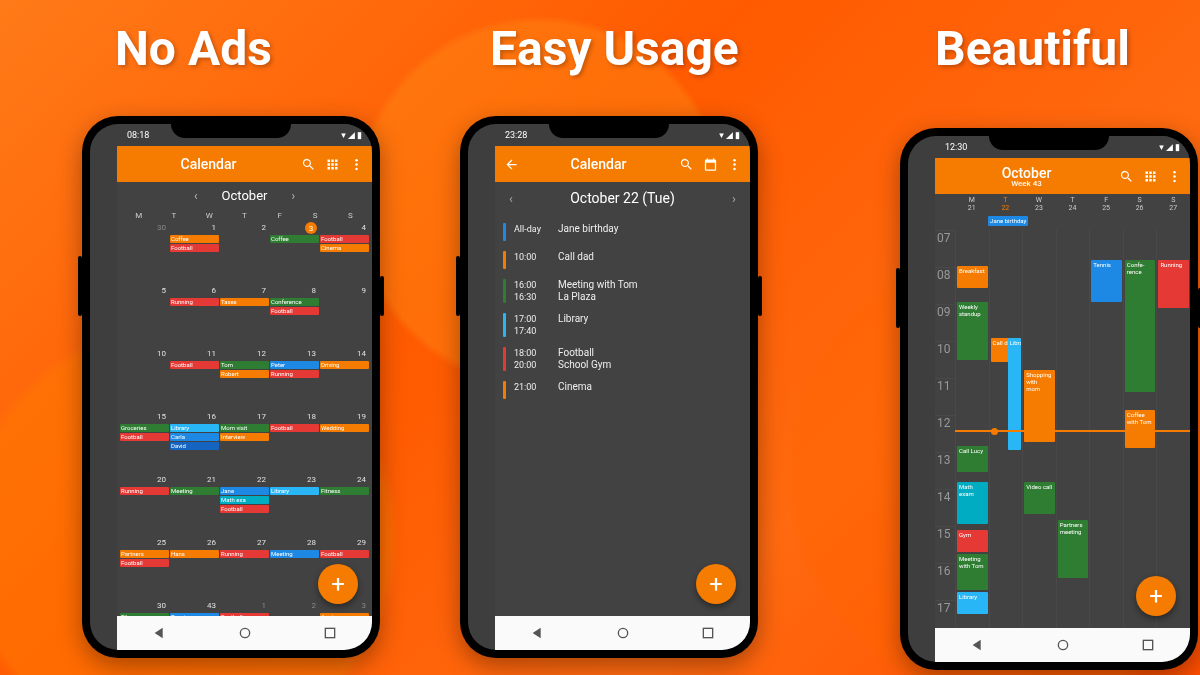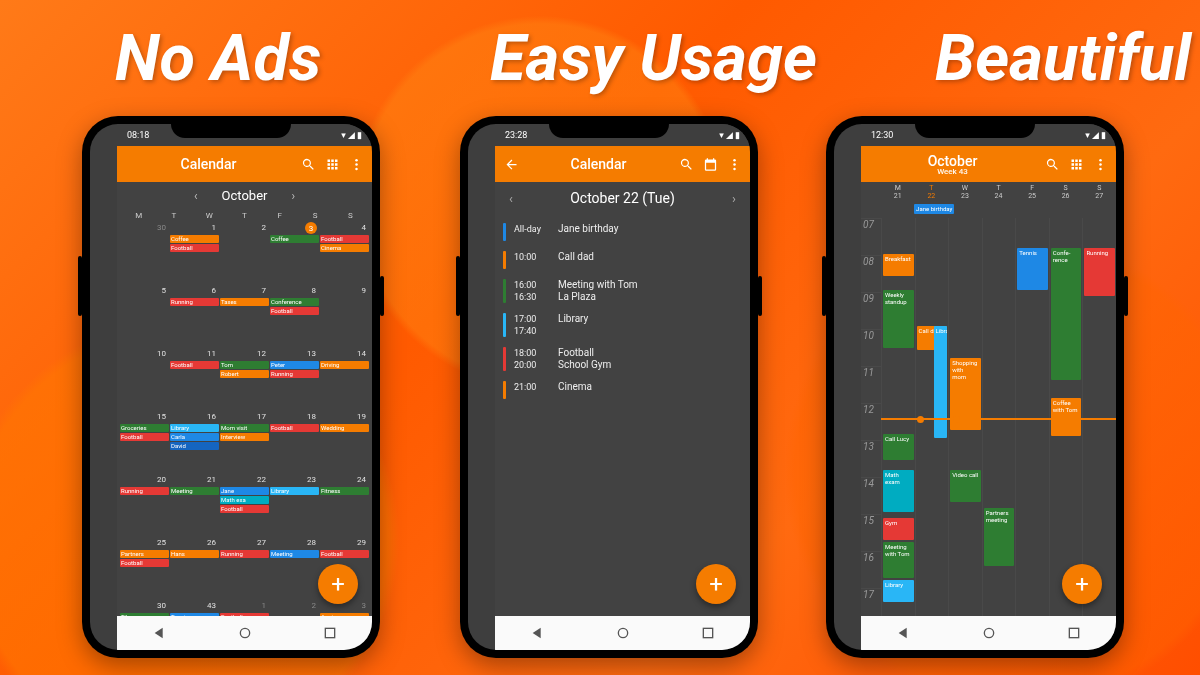--- a/index.html
+++ b/index.html
@@ -4,27 +4,27 @@
 <style>
   html,body{margin:0;padding:0;width:1200px;height:675px;overflow:hidden;font-family:Roboto,Arial,sans-serif;}
   body{
     background:
       radial-gradient(circle at 15% 80%, rgba(255,120,0,.55) 0 18%, transparent 19%),
       radial-gradient(circle at 45% 30%, rgba(255,140,20,.4) 0 22%, transparent 23%),
       radial-gradient(circle at 85% 70%, rgba(255,100,0,.45) 0 20%, transparent 21%),
       linear-gradient(135deg,#ff7a18 0%,#ff5a00 40%,#ff6a10 70%,#ff4e00 100%);
   }
 
-  .headline{position:absolute;top:20px;color:#fff;font-weight:700;font-size:65px;
-            text-shadow:2px 2px 4px rgba(0,0,0,.25);font-style:italic;}
+  .headline{position:absolute;top:20px;color:#fff;font-weight:700;font-size:48px;
+            text-shadow:2px 2px 4px rgba(0,0,0,.25);}
   .headline.h1{left:115px;} .headline.h2{left:490px;} .headline.h3{left:935px;}
 
   .phone{position:absolute;top:116px;width:298px;height:542px;border-radius:36px;
          background:#000;box-shadow:0 8px 24px rgba(0,0,0,.35);}
-  .phone.p1{left:82px;} .phone.p2{left:460px;} .phone.p3{left:826px;}
+  .phone.p1{left:82px;} .phone.p2{left:460px;} .phone.p3{left:900px;margin-top:12px;}
   .side-btn{position:absolute;background:#000;border-radius:3px;}
   .side-btn.vol{left:-4px;top:140px;width:4px;height:60px;}
   .side-btn.pow{right:-4px;top:160px;width:4px;height:40px;}
 
   .screen{position:absolute;inset:8px;border-radius:28px;overflow:hidden;
           background:#3e3e3e;display:flex;flex-direction:column;padding-left:27px;}
   .notch{position:absolute;top:0;left:50%;transform:translateX(-50%);
          width:120px;height:22px;background:#000;border-radius:0 0 14px 14px;z-index:10;}
 
   .statusbar{height:22px;background:#3e3e3e;color:#fff;font-size:9px;display:flex;
@@ -61,21 +61,21 @@
   .arow .bar{width:3px;align-self:stretch;min-height:18px;border-radius:1px;}
   .arow .time{width:36px;font-size:9px;line-height:12px;}
   .arow .label{flex:1;line-height:12px;}
 
   
   .wk-dow{display:grid;grid-template-columns:20px repeat(7,1fr);text-align:center;font-size:7px;
           color:#ccc;padding:2px 0;}
   .wk-dow .d.today{color:#f57c00;}
   .wk-body{position:relative;height:430px;overflow:hidden;}
   .hourcol{position:absolute;left:0;top:0;width:20px;}
-  .hour{height:36px;font-size:10px;color:#999;padding-left:2px;border-top:1px solid rgba(255,255,255,.04);font-style:italic;}
+  .hour{height:36px;font-size:12px;color:#999;padding-left:2px;border-top:1px solid rgba(255,255,255,.04);}
   .wk-grid{position:absolute;left:20px;right:0;top:0;bottom:0;
            display:grid;grid-template-columns:repeat(7,1fr);}
   .wk-col{border-left:1px solid rgba(255,255,255,.04);position:relative;}
   .blk{position:absolute;left:1px;right:1px;font-size:6px;line-height:7px;color:#fff;
        padding:1px 2px;overflow:hidden;border-radius:1px;}
   .allday-row{display:grid;grid-template-columns:20px repeat(7,1fr);height:16px;font-size:6px;}
   .allday-row .lbl{padding:1px;}
 
   .fab{position:absolute;bottom:46px;right:14px;width:40px;height:40px;border-radius:50%;
        background:#f57c00;color:#fff;display:flex;align-items:center;justify-content:center;

